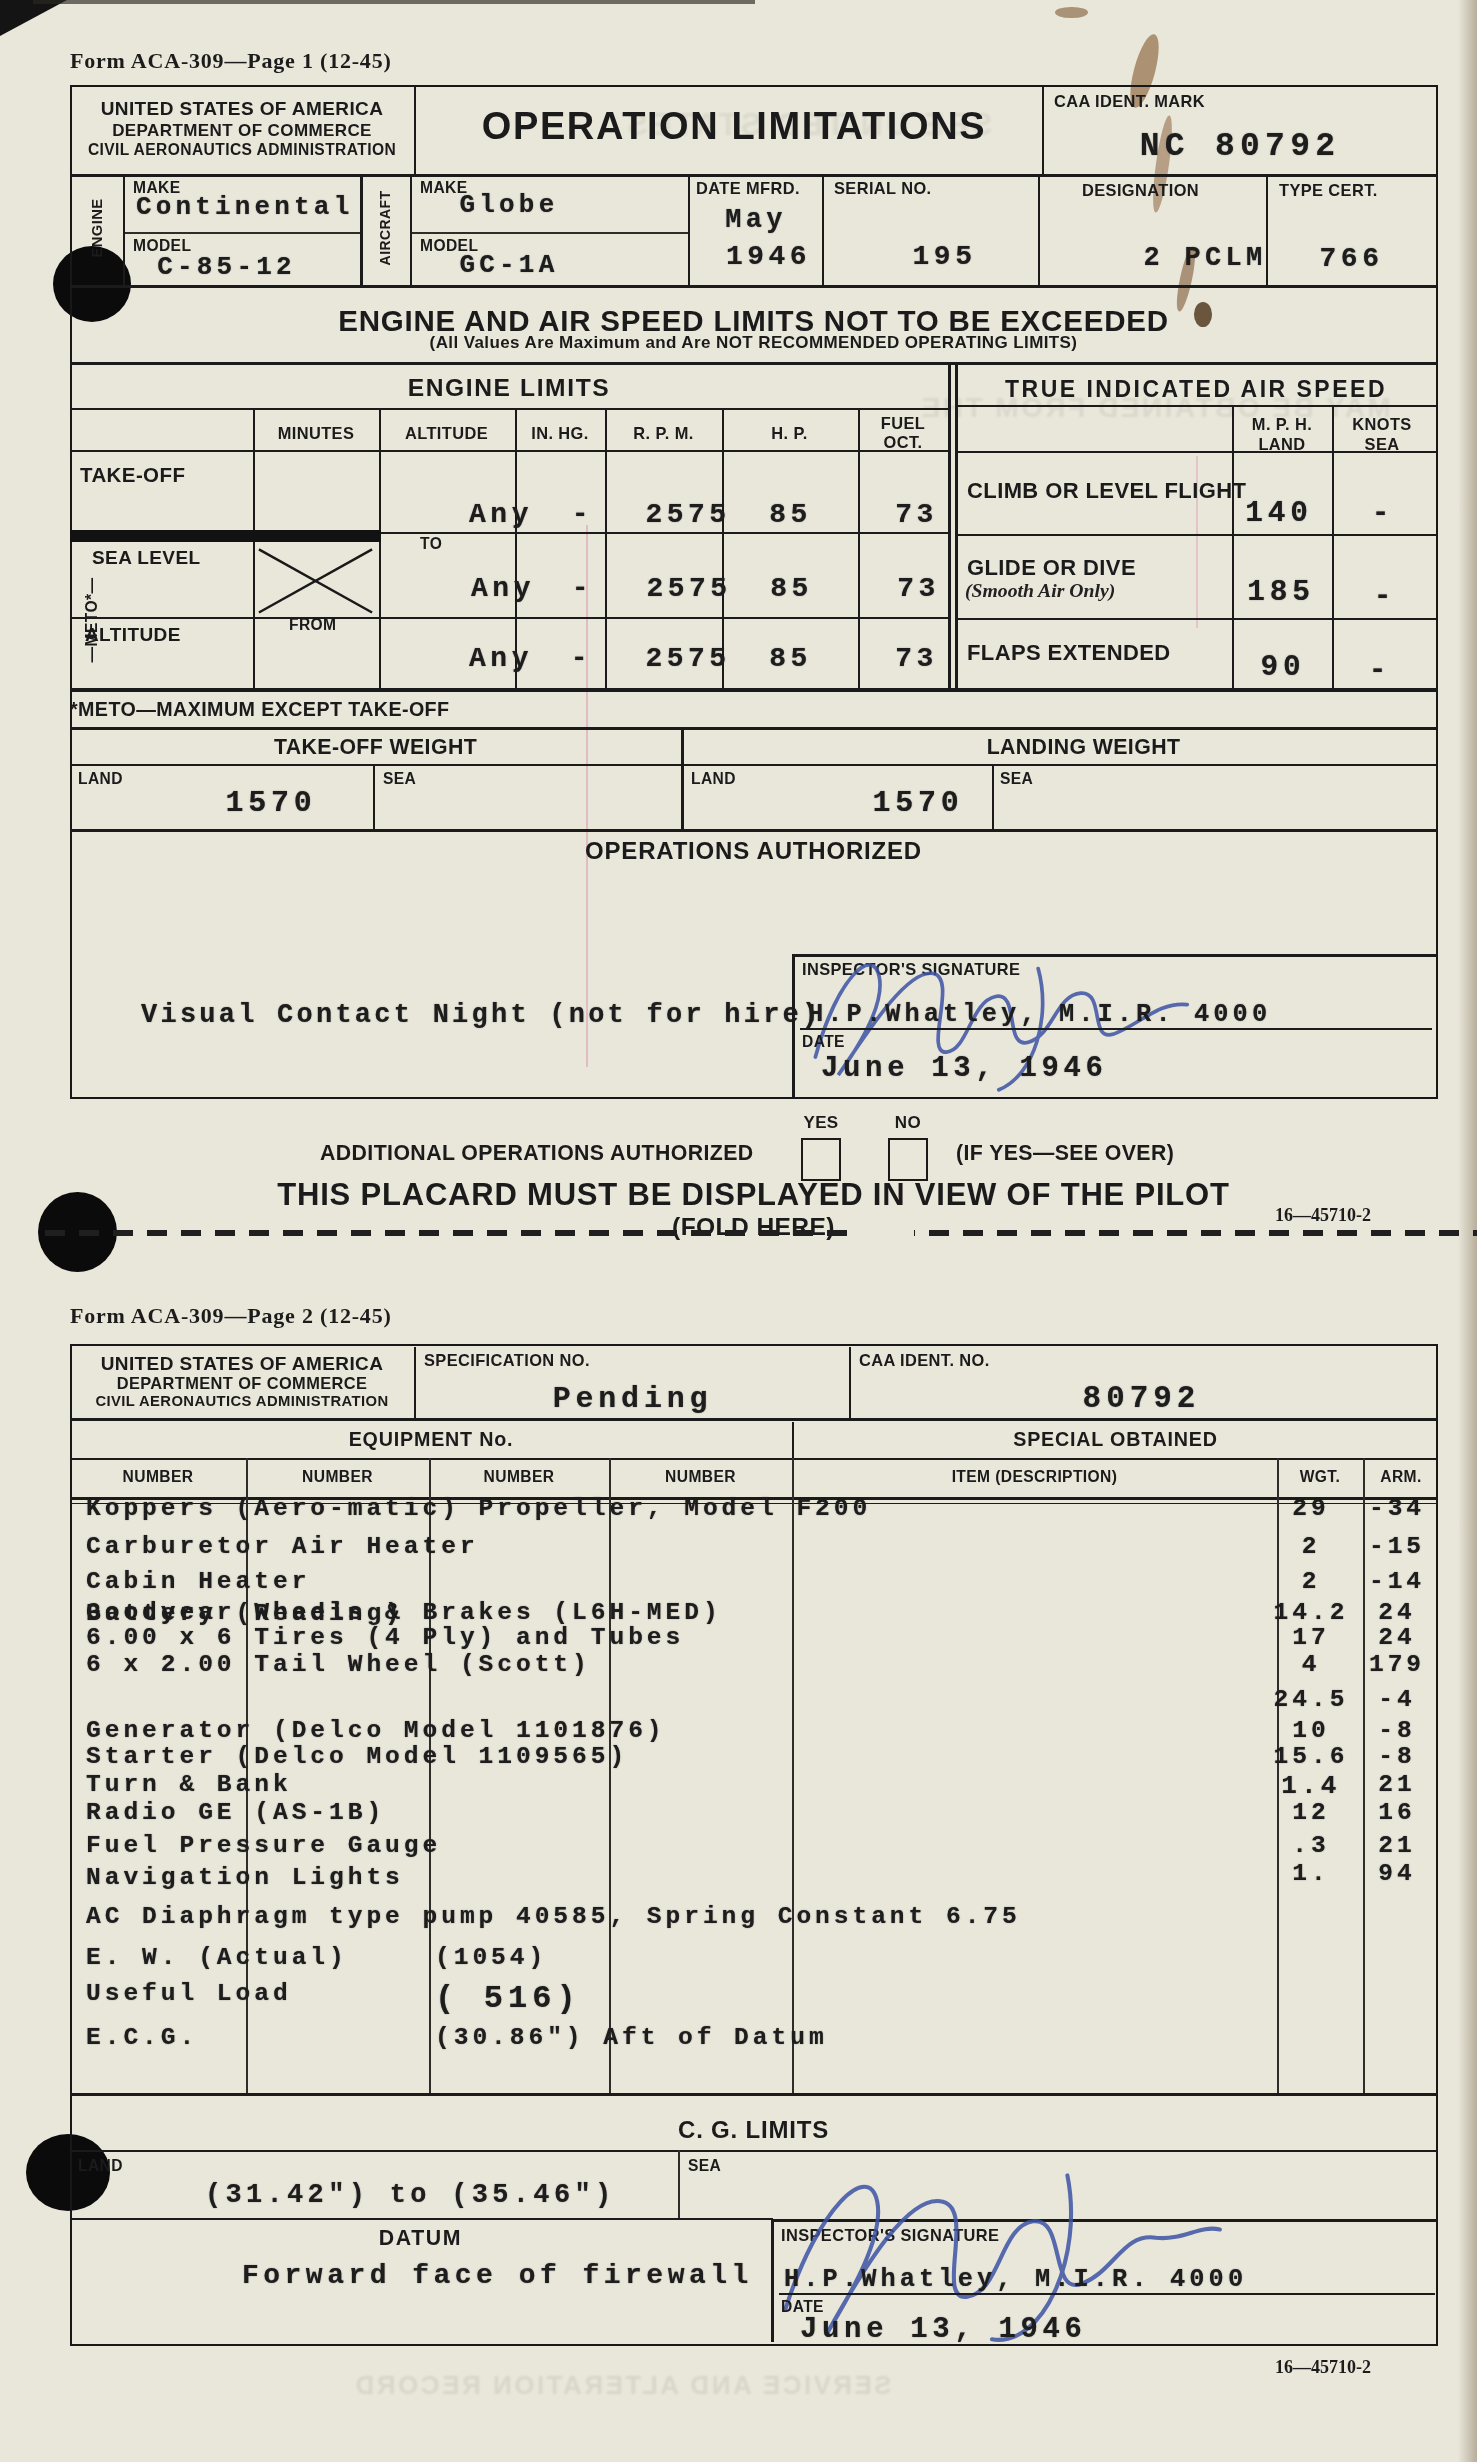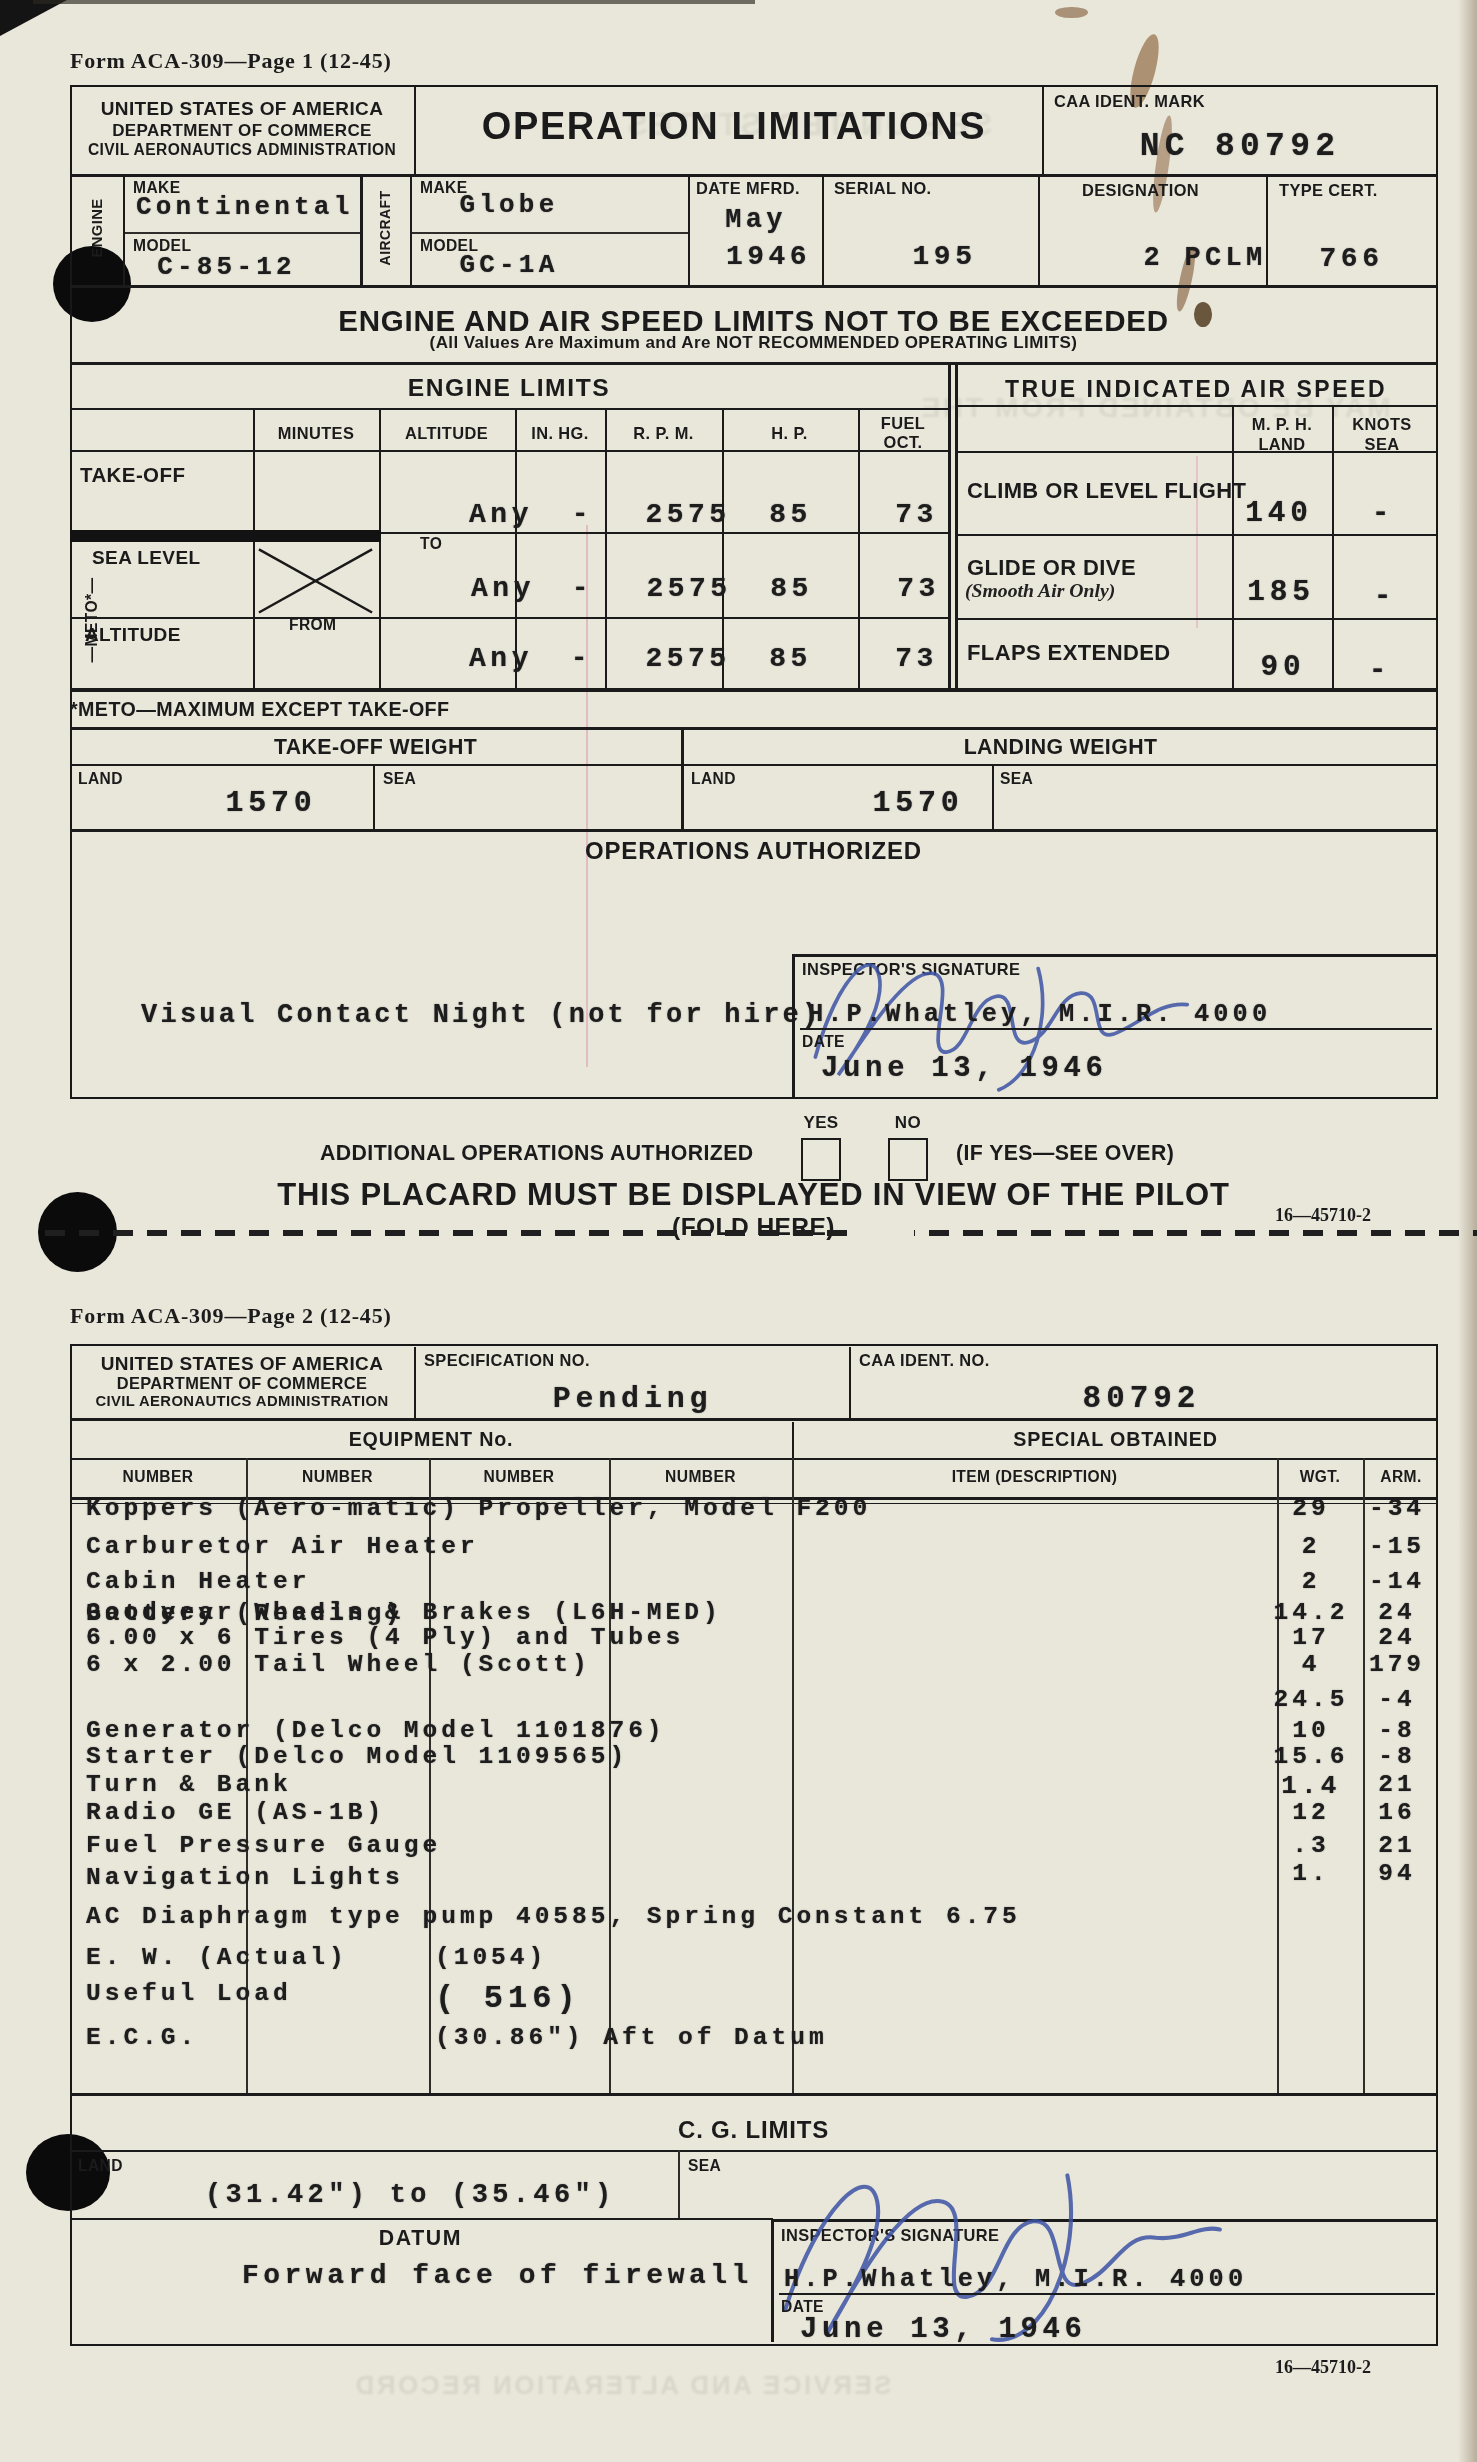--- a/index.html
+++ b/index.html
@@ -168,21 +168,21 @@
 <div class="a lbl" style="left:967px;top:640px;font-size:22px;">FLAPS EXTENDED</div>
 <div class="a ft c" style="left:1238px;top:650px;width:90px;font-size:29.5px;">90</div>
 <div class="a ft c" style="left:1335px;top:653px;width:90px;font-size:29.5px;">-</div>
 
 <div class="ln" style="left:70px;top:688px;width:1367px;height:4.1px;"></div>
 <div class="a lbl" style="left:70px;top:698px;font-size:19.7px;">*METO—MAXIMUM EXCEPT TAKE-OFF</div>
 
 <div class="ln" style="left:70px;top:727px;width:1367px;height:3.3px;"></div>
 <div class="ln" style="left:681px;top:727px;width:2.5px;height:103px;"></div>
 <div class="a lbl c" style="left:70px;top:735px;width:611px;font-size:21.3px;">TAKE-OFF WEIGHT</div>
-<div class="a lbl c" style="left:684px;top:735px;width:753px;font-size:21.3px;">LANDING WEIGHT</div>
+<div class="a lbl c" style="left:684px;top:735px;width:753px;font-size:21.3px;padding-left:23px;">LANDING WEIGHT</div>
 <div class="ln" style="left:70px;top:764px;width:1367px;height:1.6px;"></div>
 <div class="ln" style="left:373px;top:764px;width:1.6px;height:66px;"></div>
 <div class="ln" style="left:992px;top:764px;width:1.6px;height:66px;"></div>
 <div class="a lbl" style="left:78px;top:770px;font-size:15.6px;">LAND</div>
 <div class="a lbl" style="left:383px;top:770px;font-size:15.6px;">SEA</div>
 <div class="a lbl" style="left:691px;top:770px;font-size:15.6px;">LAND</div>
 <div class="a lbl" style="left:1000px;top:770px;font-size:15.6px;">SEA</div>
 <div class="a ft c" style="left:197px;top:786px;width:148px;font-size:30px;">1570</div>
 <div class="a ft c" style="left:844px;top:786px;width:148px;font-size:30px;">1570</div>
 <div class="ln" style="left:70px;top:829px;width:1367px;height:2.5px;"></div>

